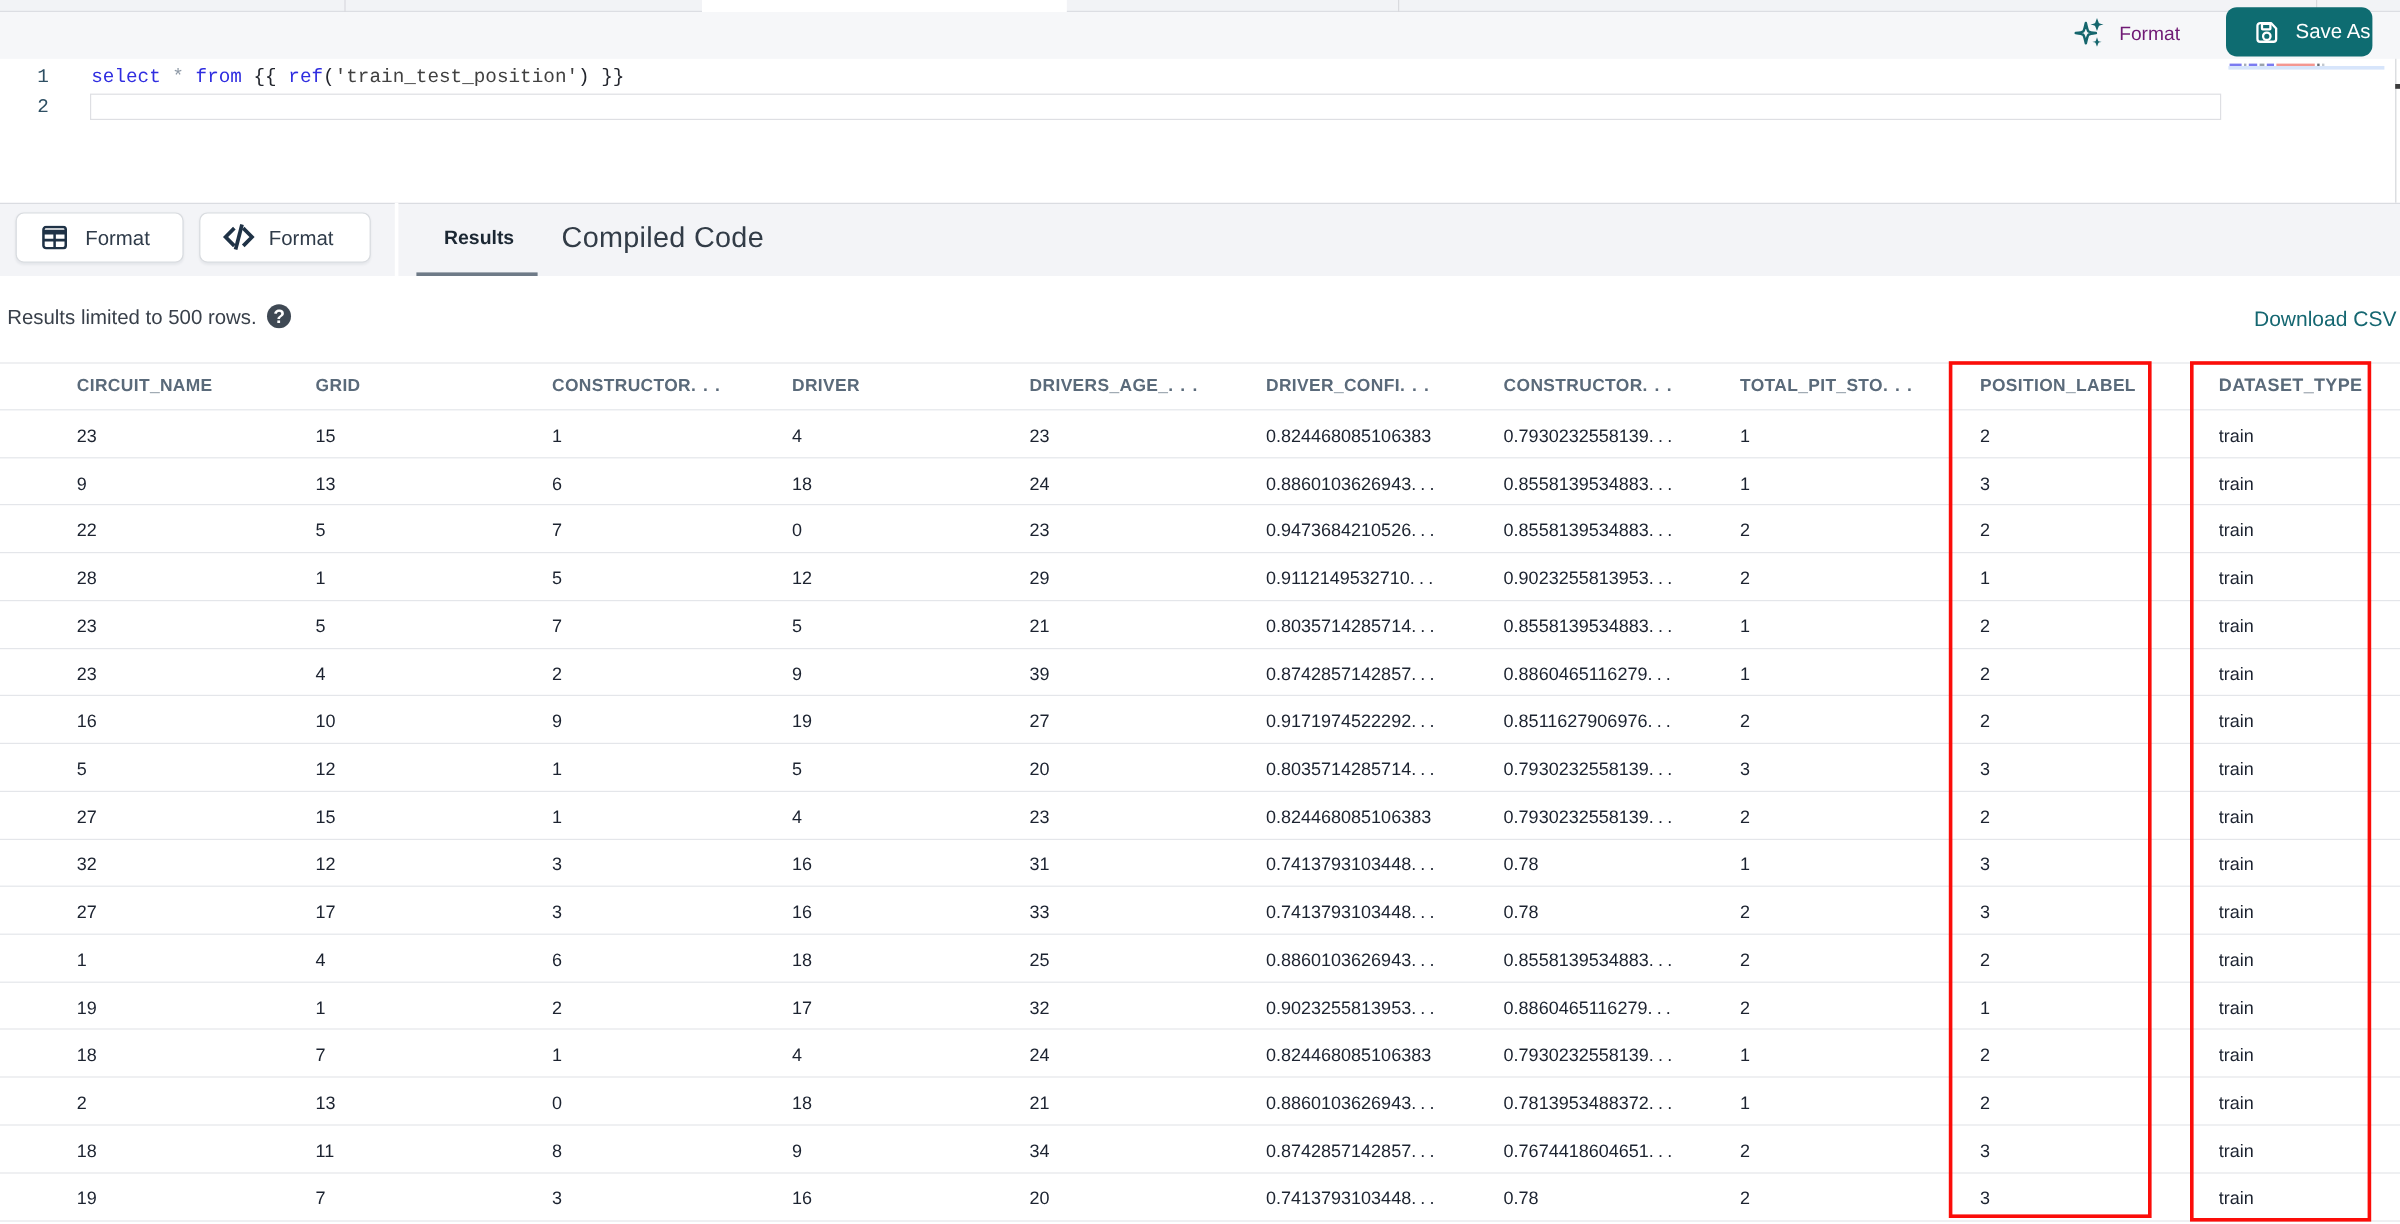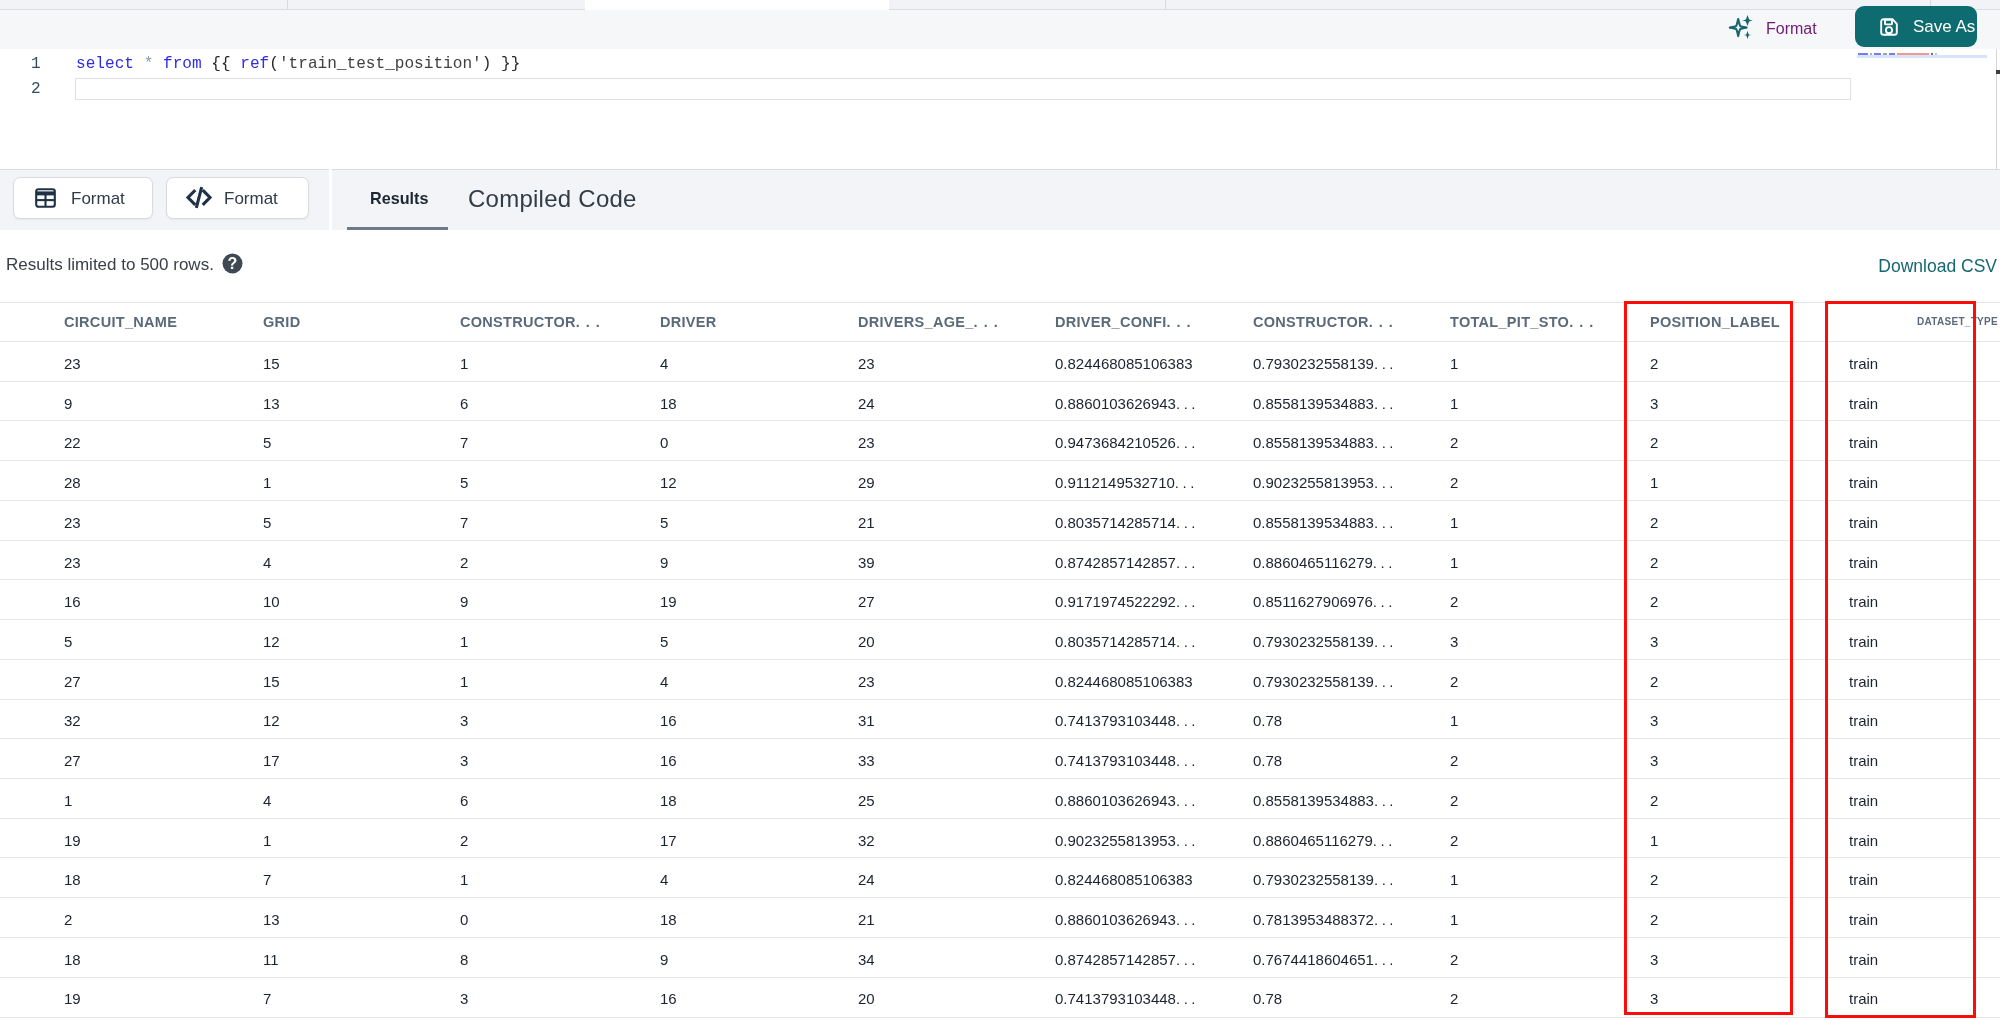--- a/index.html
+++ b/index.html
@@ -125,21 +125,21 @@
 <div class="hline" style="top:1017.0px"></div>
 <div class="hcell" style="left:64px;top:312px;height:20px;line-height:20px;">CIRCUIT_NAME</div>
 <div class="hcell" style="left:263px;top:312px;height:20px;line-height:20px;">GRID</div>
 <div class="hcell" style="left:460px;top:312px;height:20px;line-height:20px;">CONSTRUCTOR<span class="he">...</span></div>
 <div class="hcell" style="left:660px;top:312px;height:20px;line-height:20px;">DRIVER</div>
 <div class="hcell" style="left:858px;top:312px;height:20px;line-height:20px;">DRIVERS_AGE_<span class="he">...</span></div>
 <div class="hcell" style="left:1055px;top:312px;height:20px;line-height:20px;">DRIVER_CONFI<span class="he">...</span></div>
 <div class="hcell" style="left:1253px;top:312px;height:20px;line-height:20px;">CONSTRUCTOR<span class="he">...</span></div>
 <div class="hcell" style="left:1450px;top:312px;height:20px;line-height:20px;">TOTAL_PIT_STO<span class="he">...</span></div>
 <div class="hcell" style="left:1650px;top:312px;height:20px;line-height:20px;">POSITION_LABEL</div>
-<div class="hcell" style="left:1917px;top:312px;height:20px;line-height:20px;font-size:10px;">DATASET_TYPE</div>
+<div class="hcell" style="left:1849px;top:312px;height:20px;line-height:20px;font-size:15px;">DATASET_TYPE</div>
 <div class="dcell" style="left:64px;top:353.9px;height:20px;line-height:20px">23</div>
 <div class="dcell" style="left:263px;top:353.9px;height:20px;line-height:20px">15</div>
 <div class="dcell" style="left:460px;top:353.9px;height:20px;line-height:20px">1</div>
 <div class="dcell" style="left:660px;top:353.9px;height:20px;line-height:20px">4</div>
 <div class="dcell" style="left:858px;top:353.9px;height:20px;line-height:20px">23</div>
 <div class="dcell" style="left:1055px;top:353.9px;height:20px;line-height:20px">0.824468085106383</div>
 <div class="dcell" style="left:1253px;top:353.9px;height:20px;line-height:20px">0.7930232558139<span class="de">...</span></div>
 <div class="dcell" style="left:1450px;top:353.9px;height:20px;line-height:20px">1</div>
 <div class="dcell" style="left:1650px;top:353.9px;height:20px;line-height:20px">2</div>
 <div class="dcell" style="left:1849px;top:353.9px;height:20px;line-height:20px">train</div>

